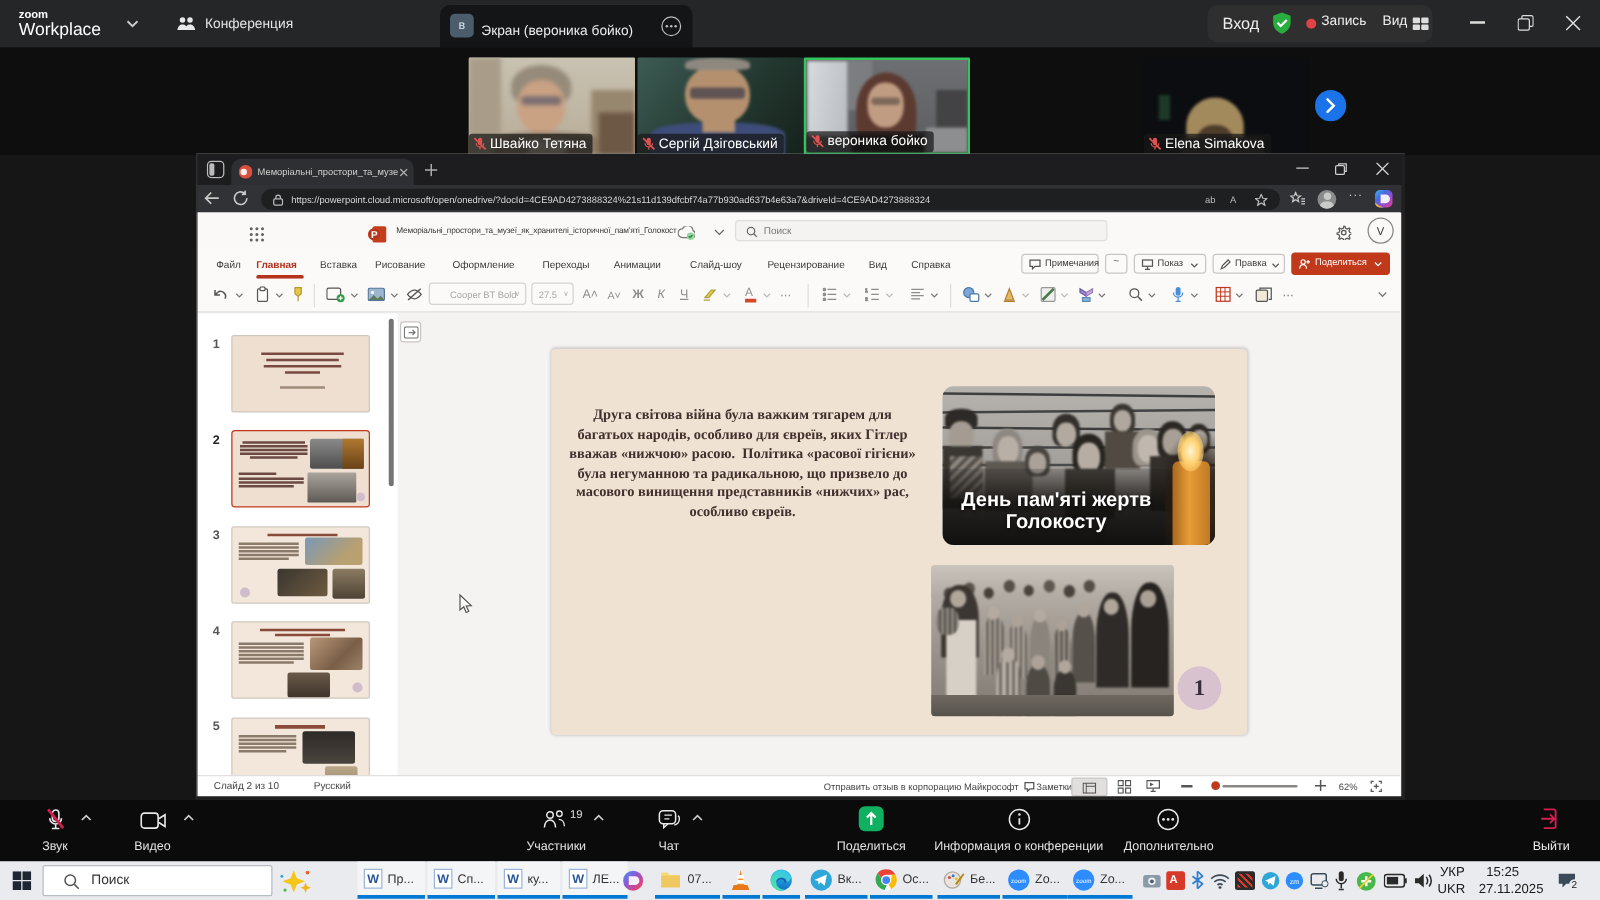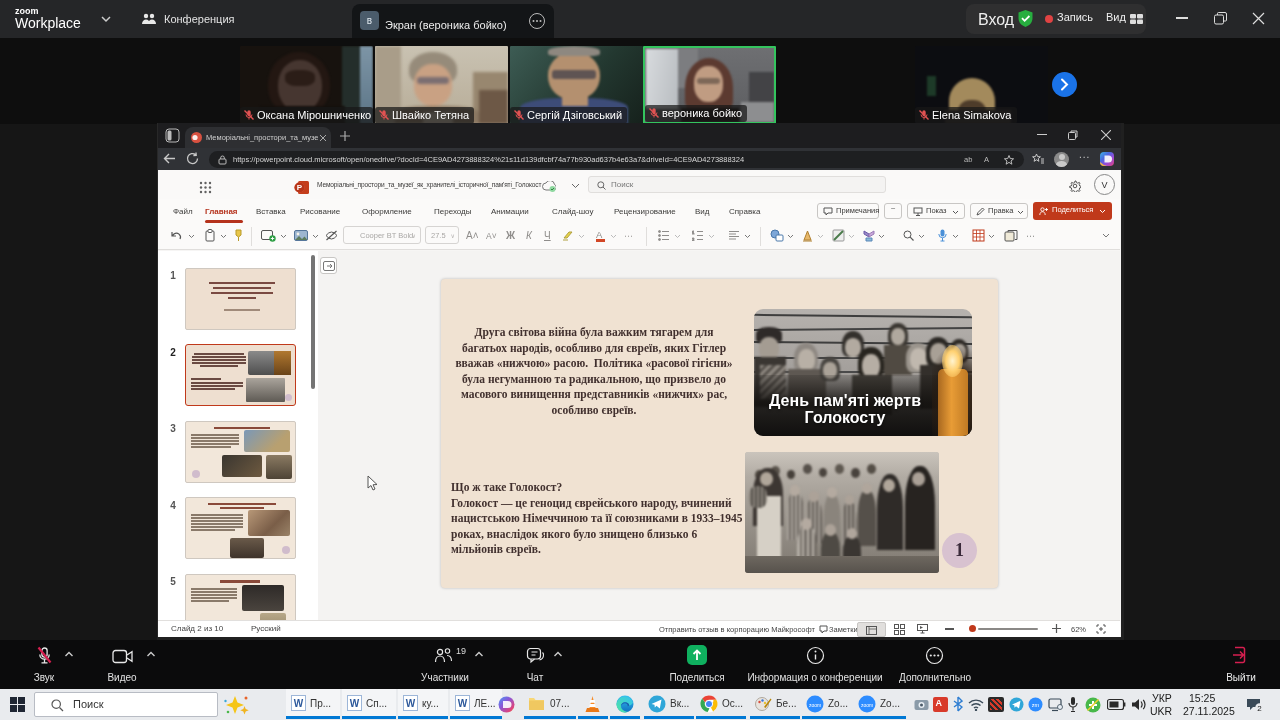--- a/index.html
+++ b/index.html
@@ -80,21 +80,21 @@
       <div class="abs" style="left:33px;top:15px;color:#ececec;font-size:11px;">Экран (вероника бойко)</div>
       <svg class="abs" style="left:176px;top:8px" width="18" height="18" viewBox="0 0 18 18">
           <circle cx="9" cy="9" r="7.5" stroke="#bbb" fill="none"></circle>
           <circle cx="5.5" cy="9" r="1" fill="#bbb"></circle>
           <circle cx="9" cy="9" r="1" fill="#bbb"></circle>
           <circle cx="12.5" cy="9" r="1" fill="#bbb"></circle>
         </svg>
     </div>
 
     <div id="zgroup">
-      <div class="abs" style="left:12px;top:7px;color:#eee;font-size:16px;text-align:right;">Вход</div>
+      <div class="abs" style="left:12px;top:7px;color:#eee;font-size:13px;text-align:right;">Вход</div>
       <svg class="abs" style="left:50px;top:5px" width="19" height="19" viewBox="0 0 19 19">
           <path d="M9.5 1 L16.5 3.5 V9 c0 4.5-3 7.5-7 9 c-4-1.5-7-4.5-7-9 V3.5 Z" fill="#27ae3f"></path>
           <path d="M6 9.2 L8.6 11.8 L13.4 7" stroke="#fff" stroke-width="1.8" fill="none"></path>
         </svg>
       <div class="abs" style="left:79px;top:11px;width:8px;height:8px;border-radius:50%;background:#e04343;"></div>
       <div class="abs" style="left:91px;top:7px;color:#eee;font-size:11px;">Запись</div>
       <div class="abs" style="left:140px;top:7px;color:#eee;font-size:11px;">Вид</div>
       <svg class="abs" style="left:164px;top:8px" width="13" height="13" viewBox="0 0 13 13">
           <rect x="0" y="2" width="6" height="4.5" rx="1" fill="#ddd"></rect>
           <rect x="7" y="2" width="6" height="4.5" rx="1" fill="#ddd"></rect>
@@ -108,36 +108,20 @@
         <rect x="0.5" y="3" width="9" height="9" rx="1.5" stroke="#ddd" fill="none"></rect>
         <path d="M3.5 3 V1.5 a1 1 0 0 1 1-1 H11 a1.5 1.5 0 0 1 1.5 1.5 V8 a1 1 0 0 1-1 1 H10" stroke="#ddd" fill="none"></path>
       </svg>
     <svg class="abs" style="left:1252px;top:12px" width="13" height="13" viewBox="0 0 13 13">
         <path d="M1 1 L12 12 M12 1 L1 12" stroke="#ddd" stroke-width="1.2"></path>
       </svg>
   </div>
 
   <div id="videos">
 
-    <div class="tile" style="left:240px;background:#17120e;">
-      <div style="position:absolute;left:0;top:0;width:133px;height:78px;filter:blur(1.2px);">
-      <div class="abs" style="left:118px;top:0;width:15px;height:78px;background:linear-gradient(180deg,#7d95a6,#5b7486);"></div>
-      <div class="abs" style="left:102px;top:0;width:18px;height:78px;background:#242e2b;"></div>
-      <div class="abs" style="left:28px;top:6px;width:62px;height:64px;border-radius:50% 50% 45% 45%;background:#231712;"></div>
-      <div class="abs" style="left:38px;top:14px;width:44px;height:52px;border-radius:48%;background:#463630;"></div>
-      <div class="abs" style="left:45px;top:24px;width:30px;height:16px;background:#2b1d17;border-radius:40%;"></div>
-      <div class="abs" style="left:20px;top:60px;width:85px;height:18px;background:#140f0c;"></div>
-      </div>
-      <div class="name" style="max-width:133px;">Оксана Мірошниченко</div>
-      <svg class="micico" viewBox="0 0 12 12">
-          <path d="M6 1.2 a1.7 1.7 0 0 1 1.7 1.7 v2.6 a1.7 1.7 0 0 1-3.4 0 V2.9 A1.7 1.7 0 0 1 6 1.2z" fill="#e05252"></path>
-          <path d="M3 5.5 a3 3 0 0 0 6 0 M6 8.5 v2" stroke="#e05252" fill="none"></path>
-          <path d="M1.5 1.5 L10.5 10.5" stroke="#e05252" stroke-width="1.4"></path>
-        </svg>
-    </div>
 
     <div class="tile" style="left:375px;background:linear-gradient(180deg,#c9c2b2,#b7ac97);">
       <div style="position:absolute;left:0;top:0;width:133px;height:78px;filter:blur(1.5px);">
       <div class="abs" style="left:0;top:0;width:26px;height:78px;background:#a99d89;"></div>
       <div class="abs" style="left:98px;top:26px;width:35px;height:52px;background:#98876f;"></div>
       <div class="abs" style="left:104px;top:44px;width:29px;height:34px;background:#6d5846;"></div>
       <div class="abs" style="left:34px;top:6px;width:48px;height:34px;border-radius:50% 50% 40% 40%;background:#968b7a;"></div>
       <div class="abs" style="left:39px;top:18px;width:38px;height:42px;border-radius:46%;background:#c9a183;"></div>
       <div class="abs" style="left:42px;top:31px;width:32px;height:7px;background:rgba(45,60,95,.5);border-radius:3px;"></div>
       <div class="abs" style="left:20px;top:60px;width:84px;height:18px;border-radius:40% 40% 0 0;background:#8b7862;"></div>
@@ -594,21 +578,20 @@
       </div>
       <div id="scrollbar"></div>
       <div id="collapsebtn">
           <svg style="position:absolute;left:2px;top:3px" width="12" height="10" viewBox="0 0 12 10">
             <rect x="0.5" y="0.5" width="11" height="9" rx="1.5" stroke="#777" fill="none"></rect>
             <path d="M4 5 h5 M7 3 l2 2-2 2" stroke="#777" fill="none"></path>
           </svg>
         </div>
       <div id="slide">
         <div class="slidetext" style="position:absolute;left:5px;top:46px;width:296px;text-align:center;white-space:nowrap;">Друга світова війна була важким тягарем для<br>багатьох народів, особливо для євреїв, яких Гітлер<br>вважав «нижчою» расою.&nbsp; Політика «расової гігієни»<br>була негуманною та радикальною, що призвело до<br>масового винищення представників «нижчих» рас,<br>особливо євреїв.</div>
-        <div class="slidetext" style="position:absolute;left:10px;top:201px;width:296px;text-align:left;">Що ж таке Голокост?<br>Голокост — це геноцид єврейського народу, вчинений нацистською Німеччиною та її союзниками в 1933–1945 роках, внаслідок якого було знищено близько 6 мільйонів євреїв.</div>
 
         <div class="abs" style="left:313px;top:30px;width:218px;height:127px;border-radius:9px;overflow:hidden;background:linear-gradient(180deg,#b6b2ae,#a5a19d 45%,#8a8682);">
           <div class="abs" style="left:0;top:6px;width:218px;height:1.5px;background:#3e3e3e;transform:rotate(.6deg);"></div>
           <div class="abs" style="left:0;top:19px;width:218px;height:1.5px;background:#434343;transform:rotate(-.5deg);"></div>
           <div class="abs" style="left:0;top:33px;width:218px;height:1.5px;background:#3e3e3e;transform:rotate(.5deg);"></div>
           <div class="abs" style="left:0;top:48px;width:218px;height:1.5px;background:#454545;"></div>
           <div class="abs" style="left:0;top:62px;width:218px;height:1.5px;background:#4a4a4a;"></div>
           <div style="position:absolute;left:0;top:0;width:218px;height:127px;filter:blur(.8px);">
 
           <div class="abs" style="left:2px;top:18px;width:26px;height:16px;background:#2e2a28;border-radius:45% 45% 20% 20%;"></div>

